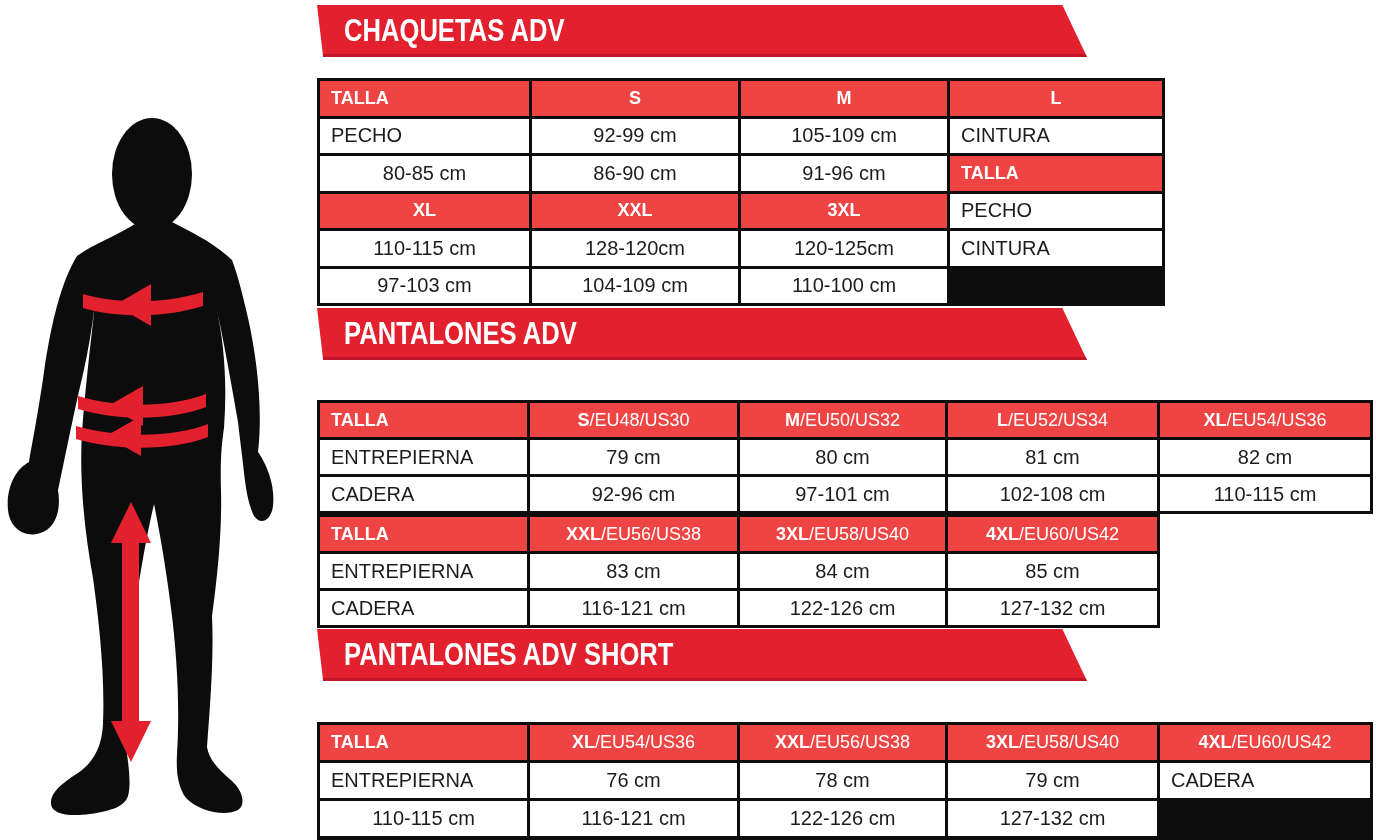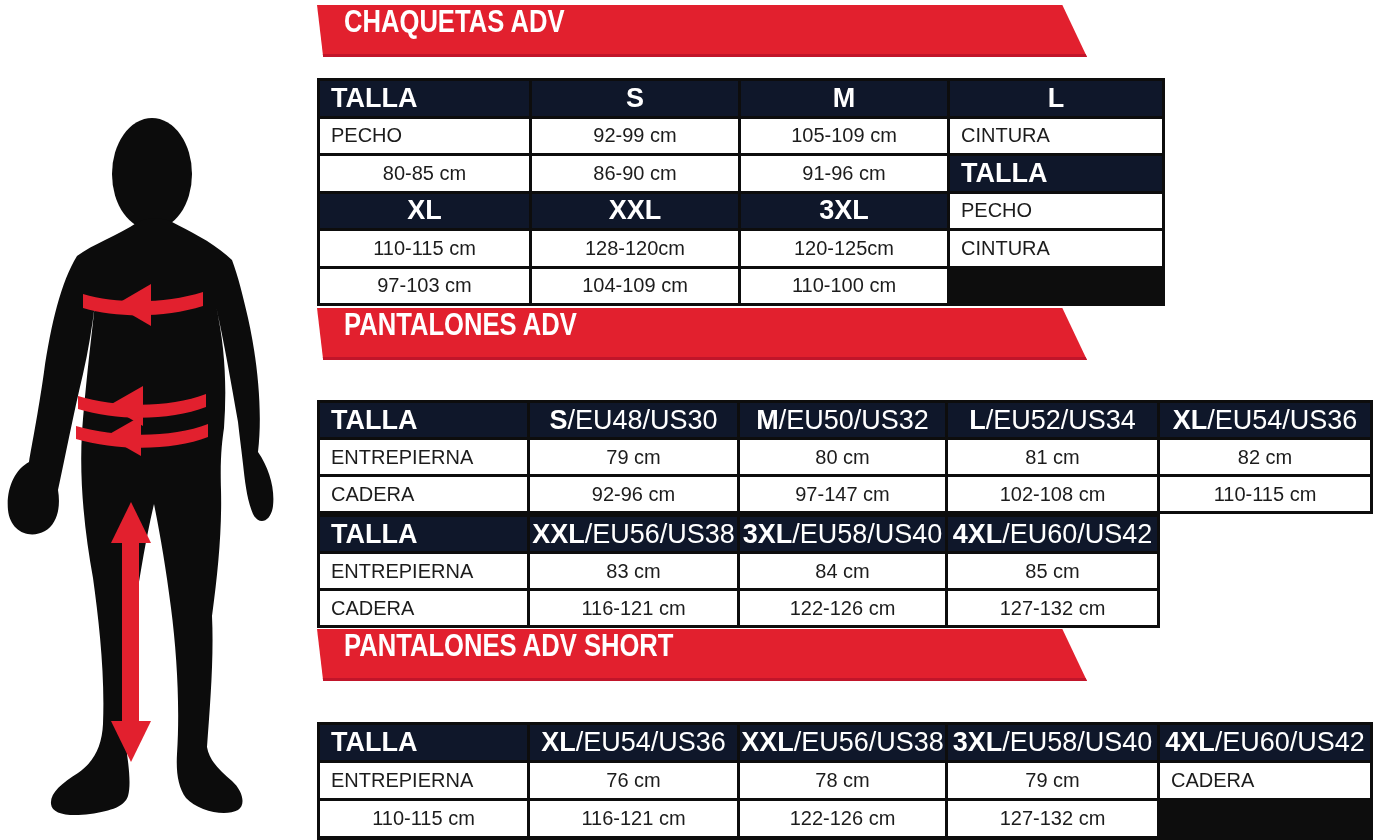--- a/index.html
+++ b/index.html
@@ -7,21 +7,21 @@
     width:1376px;height:840px;position:relative;overflow:hidden;
     background:#ffffff;
     font-family:"Liberation Sans", sans-serif;
   }
   
   .banner{
     position:absolute;left:317px;width:770px;height:52px;
     background:#e2202e;
     border-bottom:3px solid #c1152a;
     box-sizing:border-box;
-    display:flex;align-items:flex-start;
+    display:flex;align-items:center;
     padding-left:27px;
     clip-path:polygon(0 0, 96.8% 0, 100% 100%, 0.8% 100%);
   }
   .banner .bt{
     color:#ffffff;font-weight:bold;font-size:32px;line-height:1;
     letter-spacing:0px;white-space:nowrap;
     transform:scaleX(0.80);transform-origin:0 50%;
   }
   
   .tbl{
@@ -32,21 +32,21 @@
   #t1 {top:78px; width:848px; height:228px; grid-template-columns:209px 206px 206px 212px; grid-template-rows:repeat(6,1fr);}
   #t2a{top:400px;width:1056px;height:114px; grid-template-columns:207px 207px 205px 209px 210px; grid-template-rows:repeat(3,1fr);}
   #t2b{top:514px;width:843px; height:114px; grid-template-columns:207px 207px 205px 209px; grid-template-rows:repeat(3,1fr);}
   #t3 {top:722px;width:1056px;height:118px; grid-template-columns:207px 207px 205px 209px 210px; grid-template-rows:repeat(3,1fr); padding-bottom:4px;}
   .c{
     background:#ffffff;color:#1c1c1c;font-size:20px;
     display:flex;align-items:center;justify-content:center;
     overflow:hidden;white-space:nowrap;
   }
   .c.l{justify-content:flex-start;padding-left:11px;}
-  .c.h{background:#0f172a;color:#ffffff;font-weight:bold;font-size:27px;}
+  .c.h{background:#ef4444;color:#ffffff;font-weight:bold;font-size:18px;}
   .c.h .spec{font-weight:normal;}
   .c.h b{font-weight:bold;}
   
   .tall{position:relative;}
   .tall::before{
     content:"";position:absolute;left:-3px;right:-3px;top:-9px;height:9px;
     background:#1f1f1f;
   }
   
   #figure{position:absolute;left:5px;top:110px;width:310px;height:710px;}
@@ -173,21 +173,21 @@
     </div>
 
   <div class="c l">ENTREPIERNA</div>
   <div class="c">79 cm</div>
   <div class="c">80 cm</div>
   <div class="c">81 cm</div>
   <div class="c">82 cm</div>
 
   <div class="c l">CADERA</div>
   <div class="c">92-96 cm</div>
-  <div class="c">97-147 cm</div>
+  <div class="c">97-101 cm</div>
   <div class="c">102-108 cm</div>
   <div class="c">110-115 cm</div>
 </div>
 
 <div class="tbl" id="t2b">
   <div class="c h l">TALLA</div>
   <div class="c h">
       <b>XXL</b>
       <span class="spec">/EU56/US38</span>
     </div>

